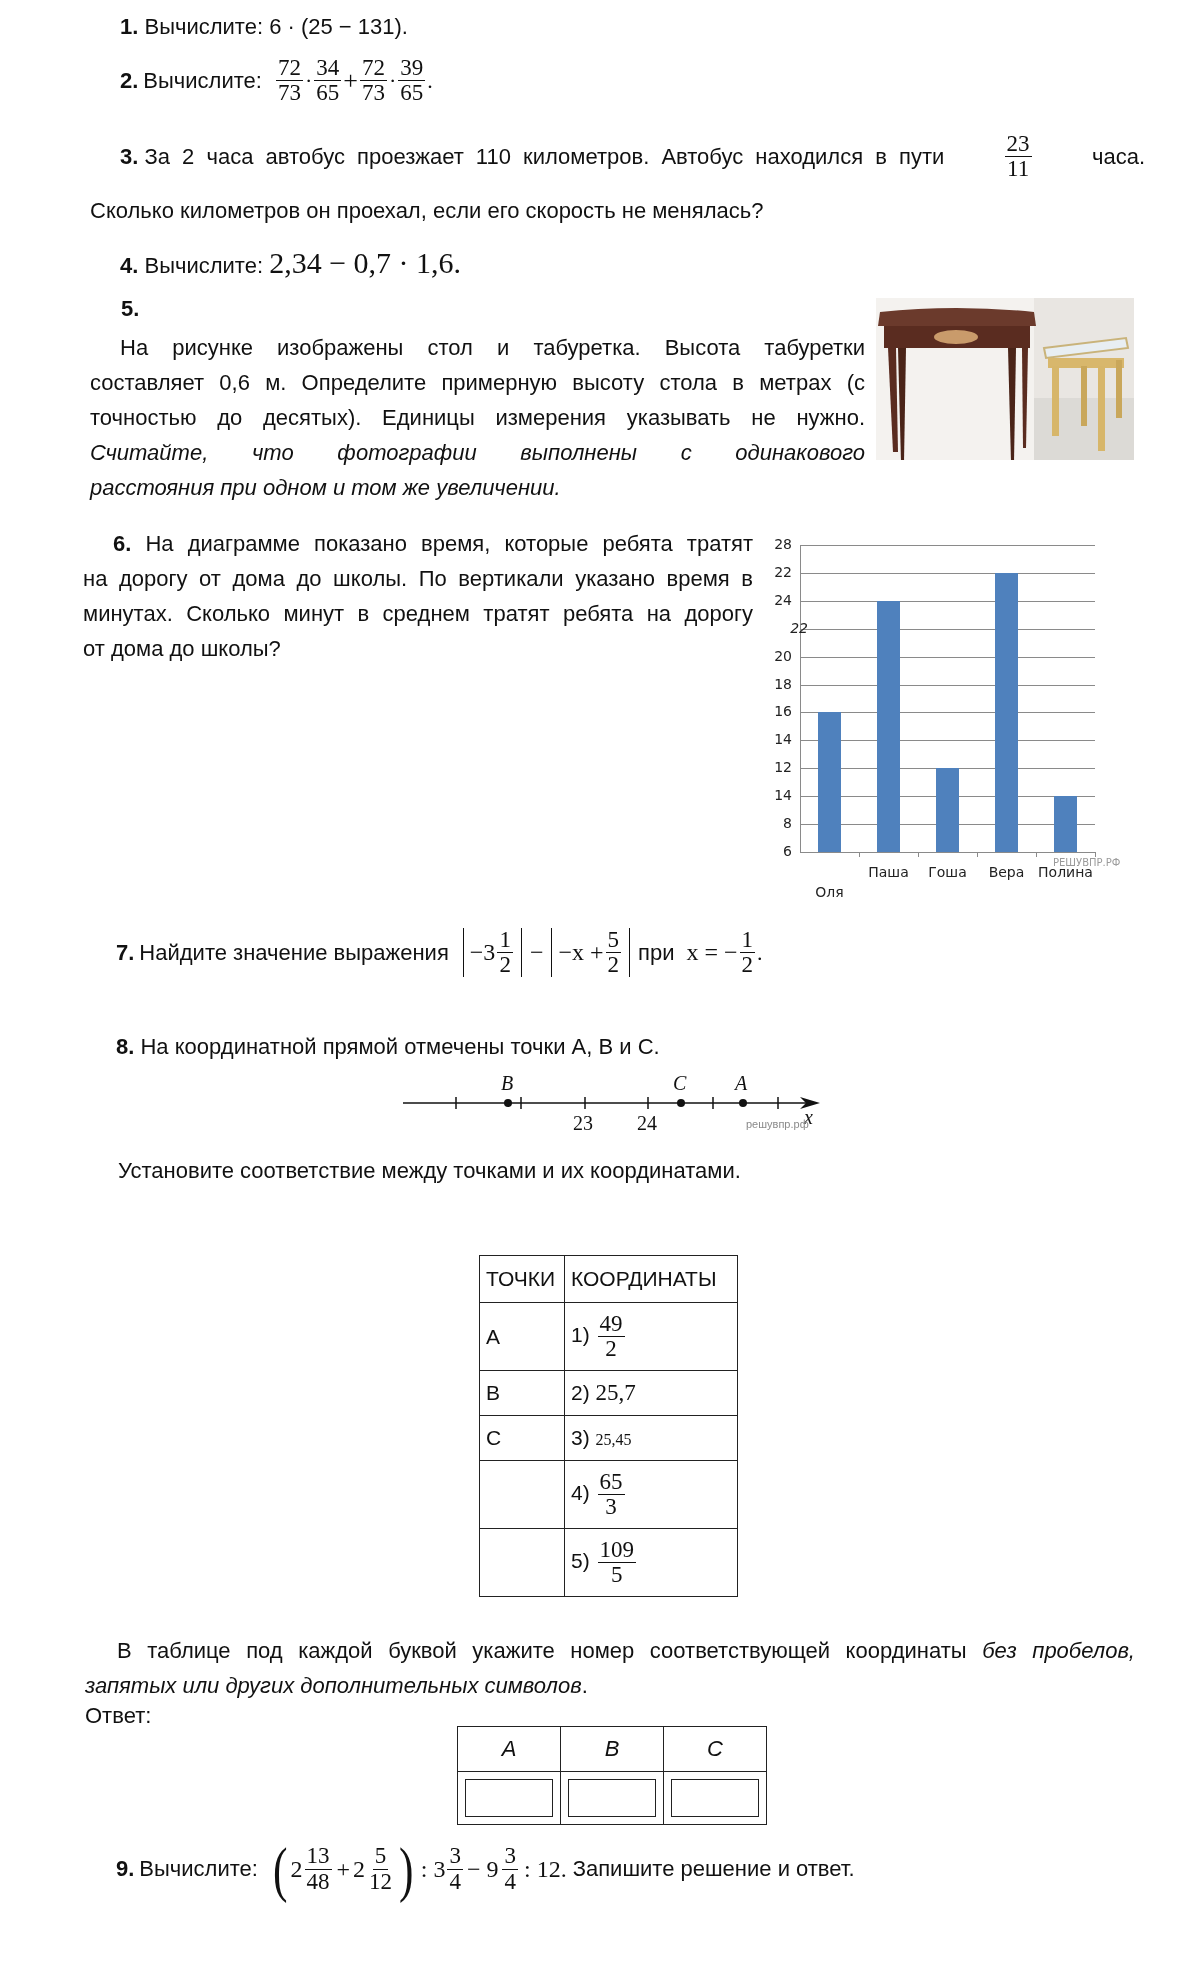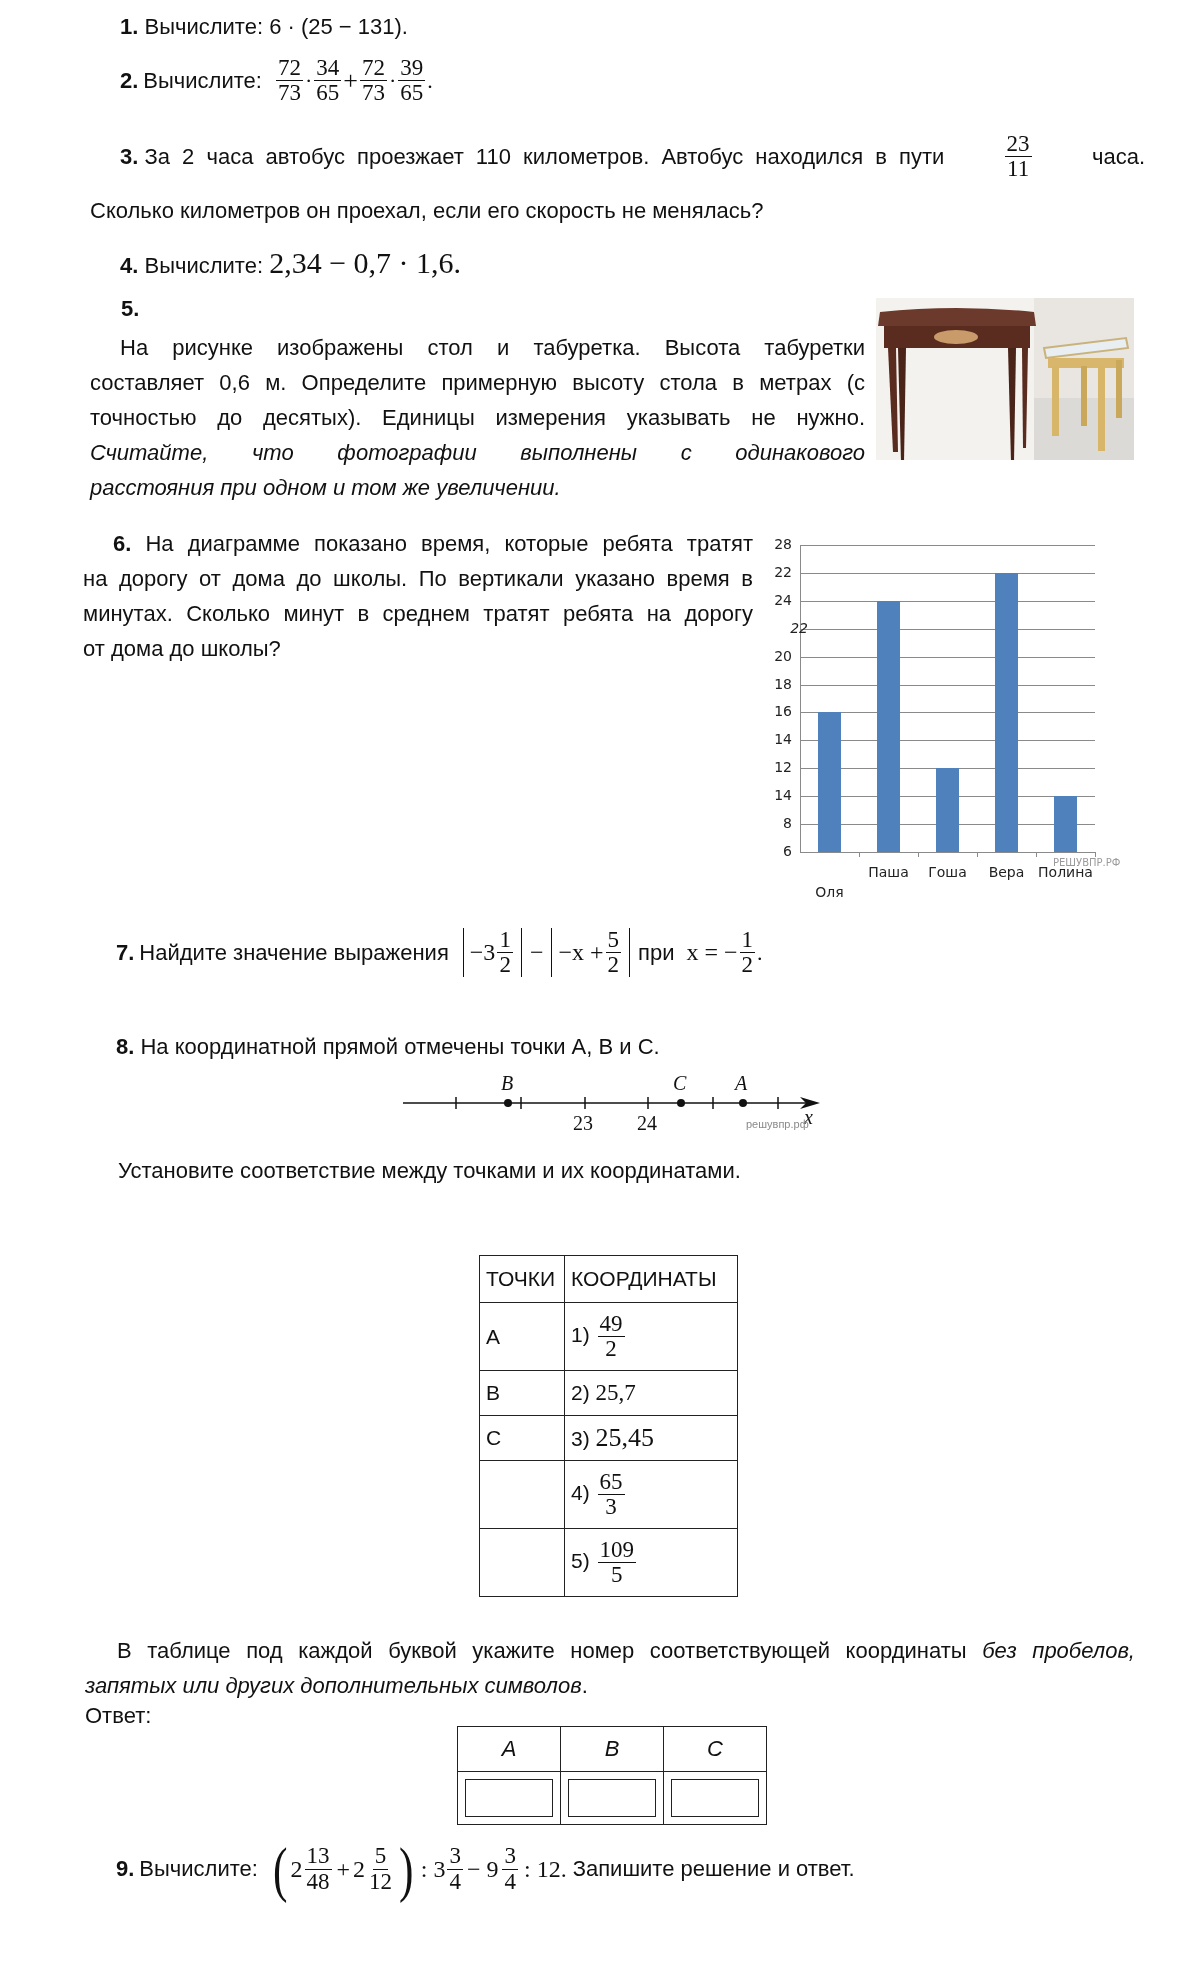--- a/index.html
+++ b/index.html
@@ -243,21 +243,21 @@
               <span class="n">49</span>
               <span class="d">2</span>
             </span></td>
     </tr>
     <tr>
       <td style="height:36px;">B</td>
       <td><span>2)</span> <span class="serif" style="font-size:23px;">25,7</span></td>
     </tr>
     <tr>
       <td style="height:36px;">C</td>
-      <td><span>3)</span> <span class="serif" style="font-size:26px;">25,45</span></td>
+      <td><span>3)</span> <span class="serif" style="font-size:16px;">25,45</span></td>
     </tr>
     <tr>
       <td style="height:59px;"></td>
       <td><span>4)</span> <span class="frac">
               <span class="n">65</span>
               <span class="d">3</span>
             </span></td>
     </tr>
     <tr>
       <td style="height:59px;"></td>

